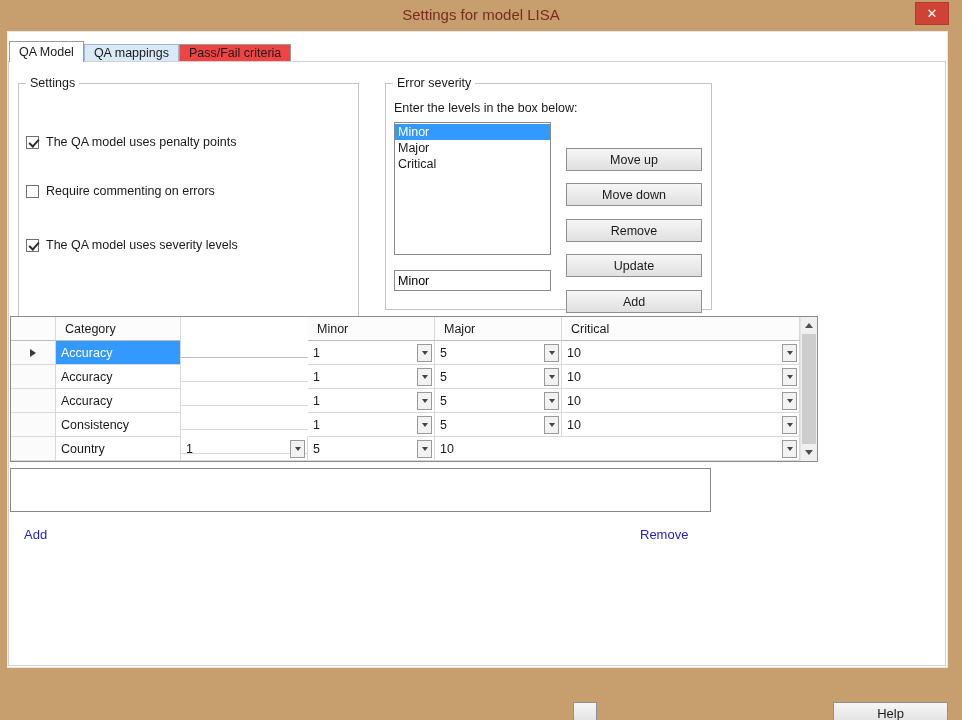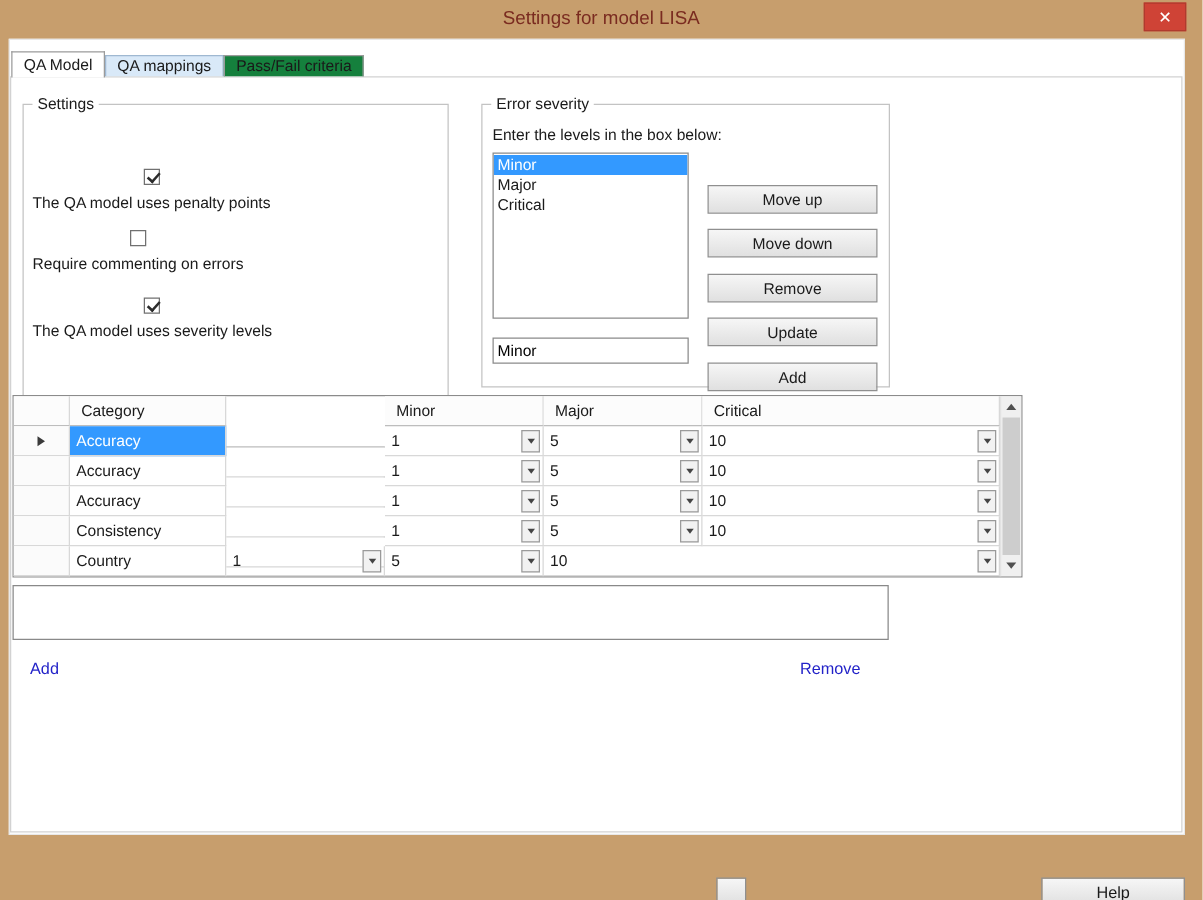--- a/index.html
+++ b/index.html
@@ -31,38 +31,38 @@
     background:#fff; border:1px solid #e8e8e8;
   }
 
   
   .tabstrip { position:absolute; left:9px; top:41px; height:21px; display:flex; align-items:flex-end; z-index:5; }
   .tab {
     font-size:12.5px; padding:0 9px; display:flex; align-items:center;
     border:1px solid #9b9b9b; border-bottom:none; white-space:nowrap;
   }
   .tab.active { height:21px; background:#fff; z-index:6; }
-  .tab:not(.active) { height:17px; margin-bottom:1px; background:#15803d; }
+  .tab:not(.active) { height:17px; margin-bottom:1px; background:#ef4444; }
   .tab.hover { background:#d9e9f8; border-color:#9fb8d1; }
   .tabpage {
     position:absolute; left:8px; top:61px; width:938px; height:605px;
     background:#fff; border:1px solid #d2d2d2; z-index:1;
   }
 
   
   .groupbox { position:absolute; border:1px solid #c3c3c3; background:#fff; z-index:2; }
   .gb-settings { left:18px; top:83px; width:341px; height:283px; }
   .gb-severity { left:385px; top:83px; width:327px; height:227px; }
   .gb-label {
     position:absolute; top:-8px; left:7px; background:#fff;
     padding:0 4px; font-size:12.5px; line-height:15px;
   }
 
   
-  .cb-row { position:absolute; left:7px; display:flex; align-items:center; gap:7px; font-size:12.5px; cursor:default;flex-direction:column; }
+  .cb-row { position:absolute; left:7px; display:flex; align-items:center; gap:7px; font-size:12.5px; cursor:default; }
   .cb-box { position:relative; width:13px; height:13px; border:1px solid #707070; background:#fff; flex:none; }
   .cb-box.checked::after {
     content:""; position:absolute; left:2px; top:2px; width:8px; height:4px;
     border-left:2px solid #2b2b2b; border-bottom:2px solid #2b2b2b;
     transform:rotate(-48deg);
   }
 
   
   .instruction { position:absolute; left:8px; top:17px; font-size:12.5px; }
   .levels-list {

